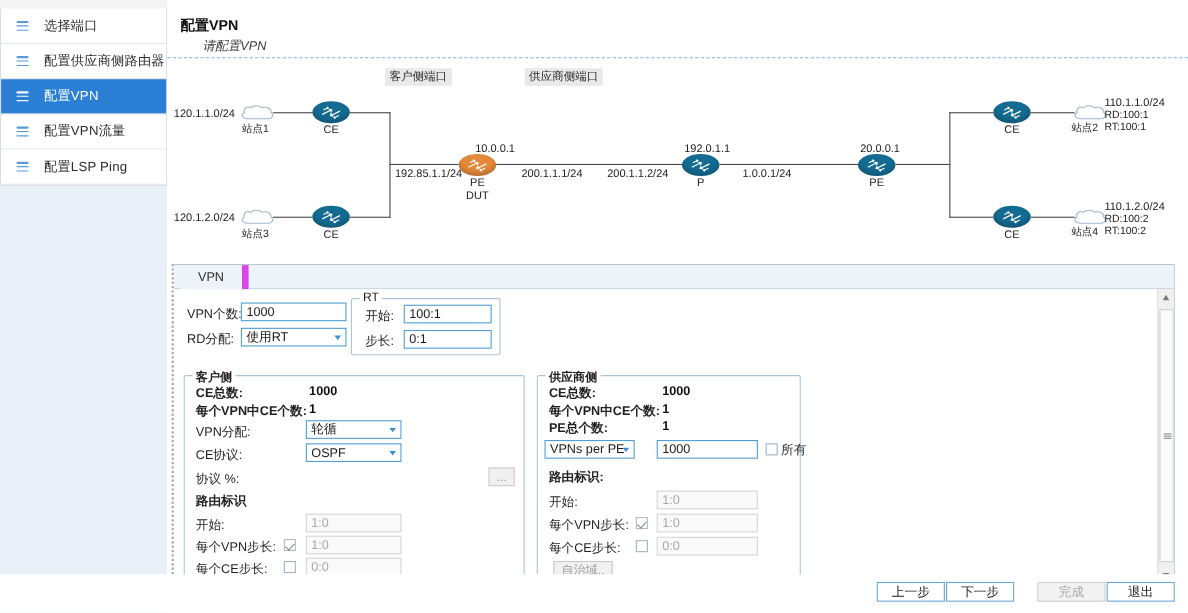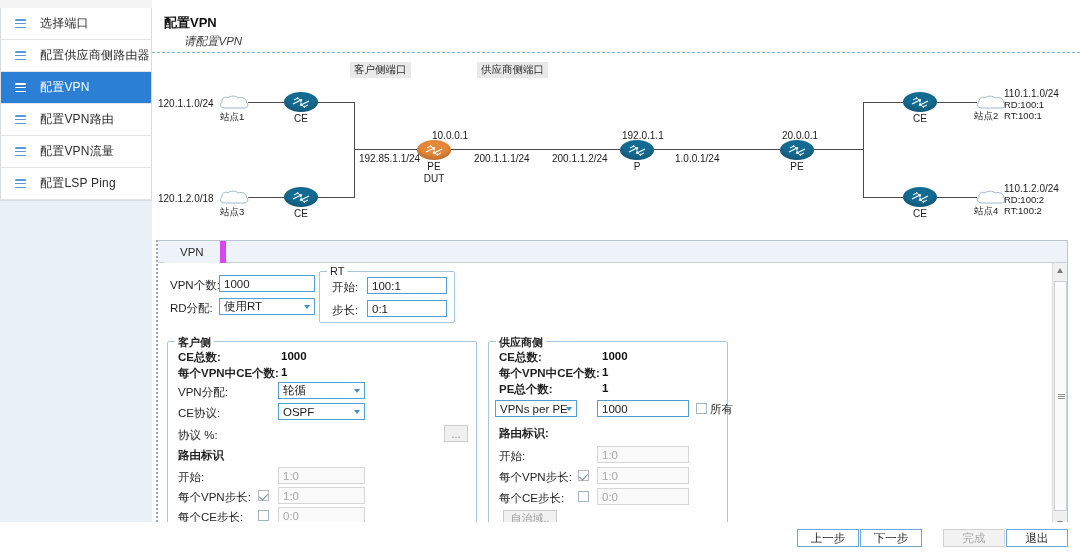--- a/index.html
+++ b/index.html
@@ -185,28 +185,20 @@
 
       <div class="navitem active">
         <span class="ham">
             <i></i>
             <i></i>
             <i></i>
           </span>
         <span class="navlabel">配置VPN</span>
       </div>
 
-      <div class="navitem">
-        <span class="ham">
-            <i></i>
-            <i></i>
-            <i></i>
-          </span>
-        <span class="navlabel">配置VPN路由</span>
-      </div>
 
       <div class="navitem">
         <span class="ham">
             <i></i>
             <i></i>
             <i></i>
           </span>
         <span class="navlabel">配置VPN流量</span>
       </div>
 
@@ -247,21 +239,21 @@
         <svg class="arrows" viewBox="0 0 34 20">
           <path d="M9 12 L17 8 M15 7.4 L17.6 8 L16.6 10.2" stroke="#ffffff" stroke-width="1.1" fill="none"></path>
           <path d="M25 9 L17 13 M19 13.6 L16.4 13 L17.4 10.8" stroke="#ffffff" stroke-width="1.1" fill="none"></path>
           <path d="M10 8 L14 6 M13 5.3 L14.4 6 L13.9 7.3" stroke="#ffffff" stroke-width="1" fill="none"></path>
           <path d="M24 13 L20 15 M21 15.7 L19.6 15 L20.1 13.7" stroke="#ffffff" stroke-width="1" fill="none"></path>
         </svg>
       </div>
       <div class="rtlabel" style="left:132px; top:59px; width:34px;">CE</div>
       <div class="dline hline" style="left:166px; top:48px; width:37px;"></div>
 
-      <div class="netlabel" style="left:6px; top:139px;">120.1.2.0/18</div>
+      <div class="netlabel" style="left:6px; top:139px;">120.1.2.0/24</div>
       <div class="cloud" style="left:66px; top:136px;">
         <svg width="32" height="15" viewBox="0 0 32 15">
           <path d="M7 13 C2 13 1 9 4 7.5 C3 3.5 7 1 10 3 C12 0.5 18 0.5 20 3 C25 1.5 29 4 28.5 7.5 C31 9 30 13 26 13 Z" fill="#ffffff" stroke="#9fb8cc" stroke-width="1"></path>
         </svg>
       </div>
       <div class="sitelabel" style="left:68px; top:152px;">站点3</div>
       <div class="dline hline" style="left:96px; top:143px; width:36px;"></div>
 
       <div class="router" style="left:132px; top:133px;">
         <div class="body"></div>

